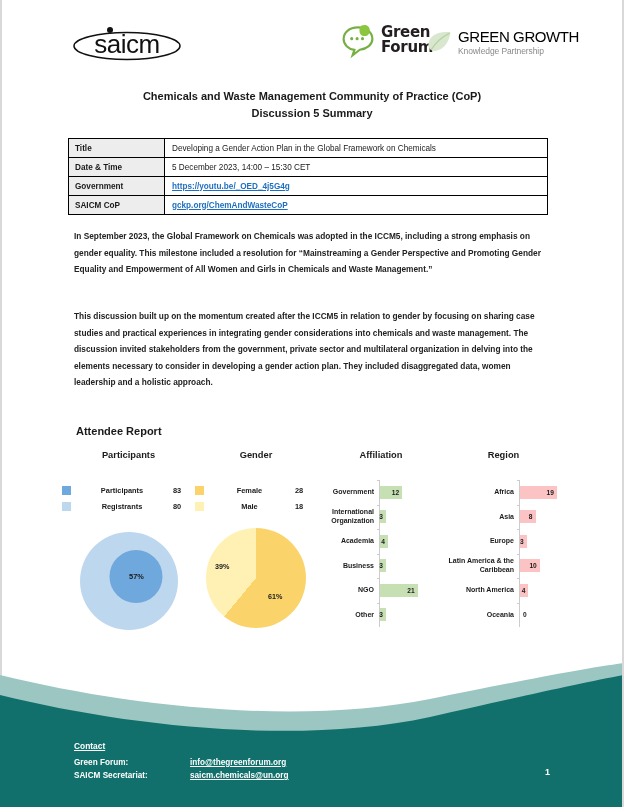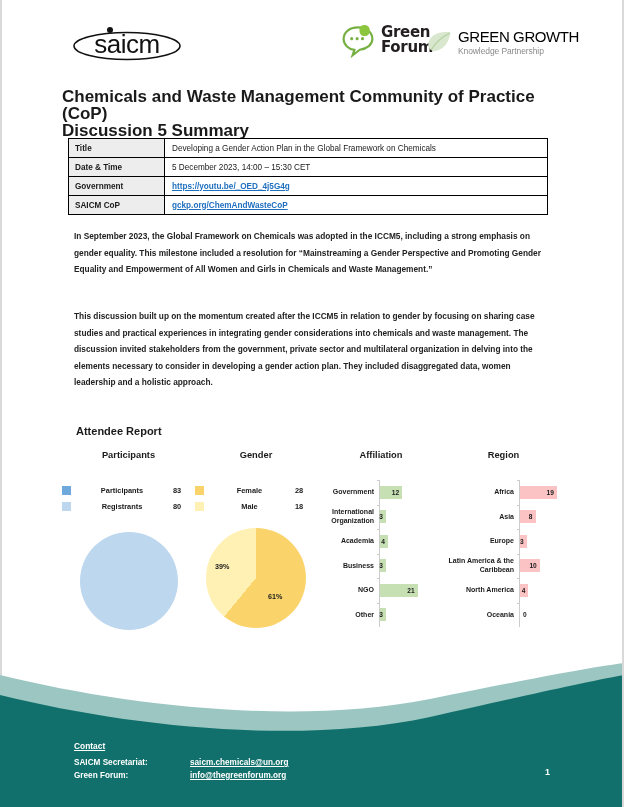--- a/index.html
+++ b/index.html
@@ -80,24 +80,24 @@
     letter-spacing: -0.1px;
     margin-top: 1px;
   }
 
   
   .doc-title {
     position: absolute;
     top: 88px;
     left: 62px;
     width: 500px;
-    text-align: left;
-    font-family: "Liberation Sans", sans-serif;
-    font-weight: bold;
-    font-size: 17px;
+    text-align: center;
+    font-family: "Liberation Sans", sans-serif;
+    font-weight: bold;
+    font-size: 11px;
     line-height: 17px;
     color: #1a1a1a;
   }
 
   
   .info-table {
     position: absolute;
     top: 138px;
     left: 68px;
     width: 480px;
@@ -437,20 +437,21 @@
           <span class="legend-value">83</span>
         </div>
         <div class="legend-row">
           <span class="legend-swatch" style="background:#bdd7ee"></span>
           <span class="legend-label">Registrants</span>
           <span class="legend-value">80</span>
         </div>
       </div>
       <div class="bubble-wrap">
         <div class="bubble-outer"></div>
+        <div class="bubble-inner">57%</div>
       </div>
     </div>
 
     <div class="chart-col" style="width:122px;">
       <div class="chart-title">Gender</div>
       <div class="legend">
         <div class="legend-row">
           <span class="legend-swatch" style="background:#fad46b"></span>
           <span class="legend-label">Female</span>
           <span class="legend-value">28</span>
@@ -555,28 +556,28 @@
   </div>
 
   <svg class="footer-wave" viewBox="0 0 624 160" preserveAspectRatio="none">
     <path d="M0,28 C130,60 300,78 430,52 C520,34 580,22 624,16 L624,160 L0,160 Z" fill="#9bc6c2"></path>
     <path d="M0,48 C130,80 300,98 430,70 C520,50 580,36 624,28 L624,160 L0,160 Z" fill="#11706b"></path>
   </svg>
 
   <div class="footer-content">
     <div class="contact-head">Contact</div>
     <div class="contact-row">
+      <span class="contact-key">Green Forum:</span>
+      <span class="contact-val">
+        <a href="#">info@thegreenforum.org</a>
+      </span>
+    </div>
+    <div class="contact-row">
       <span class="contact-key">SAICM Secretariat:</span>
       <span class="contact-val">
         <a href="#">saicm.chemicals@un.org</a>
       </span>
     </div>
-    <div class="contact-row">
-      <span class="contact-key">Green Forum:</span>
-      <span class="contact-val">
-        <a href="#">info@thegreenforum.org</a>
-      </span>
-    </div>
   </div>
 
   <div class="page-number">1</div>
 
 </div>
 
 </body></html>

